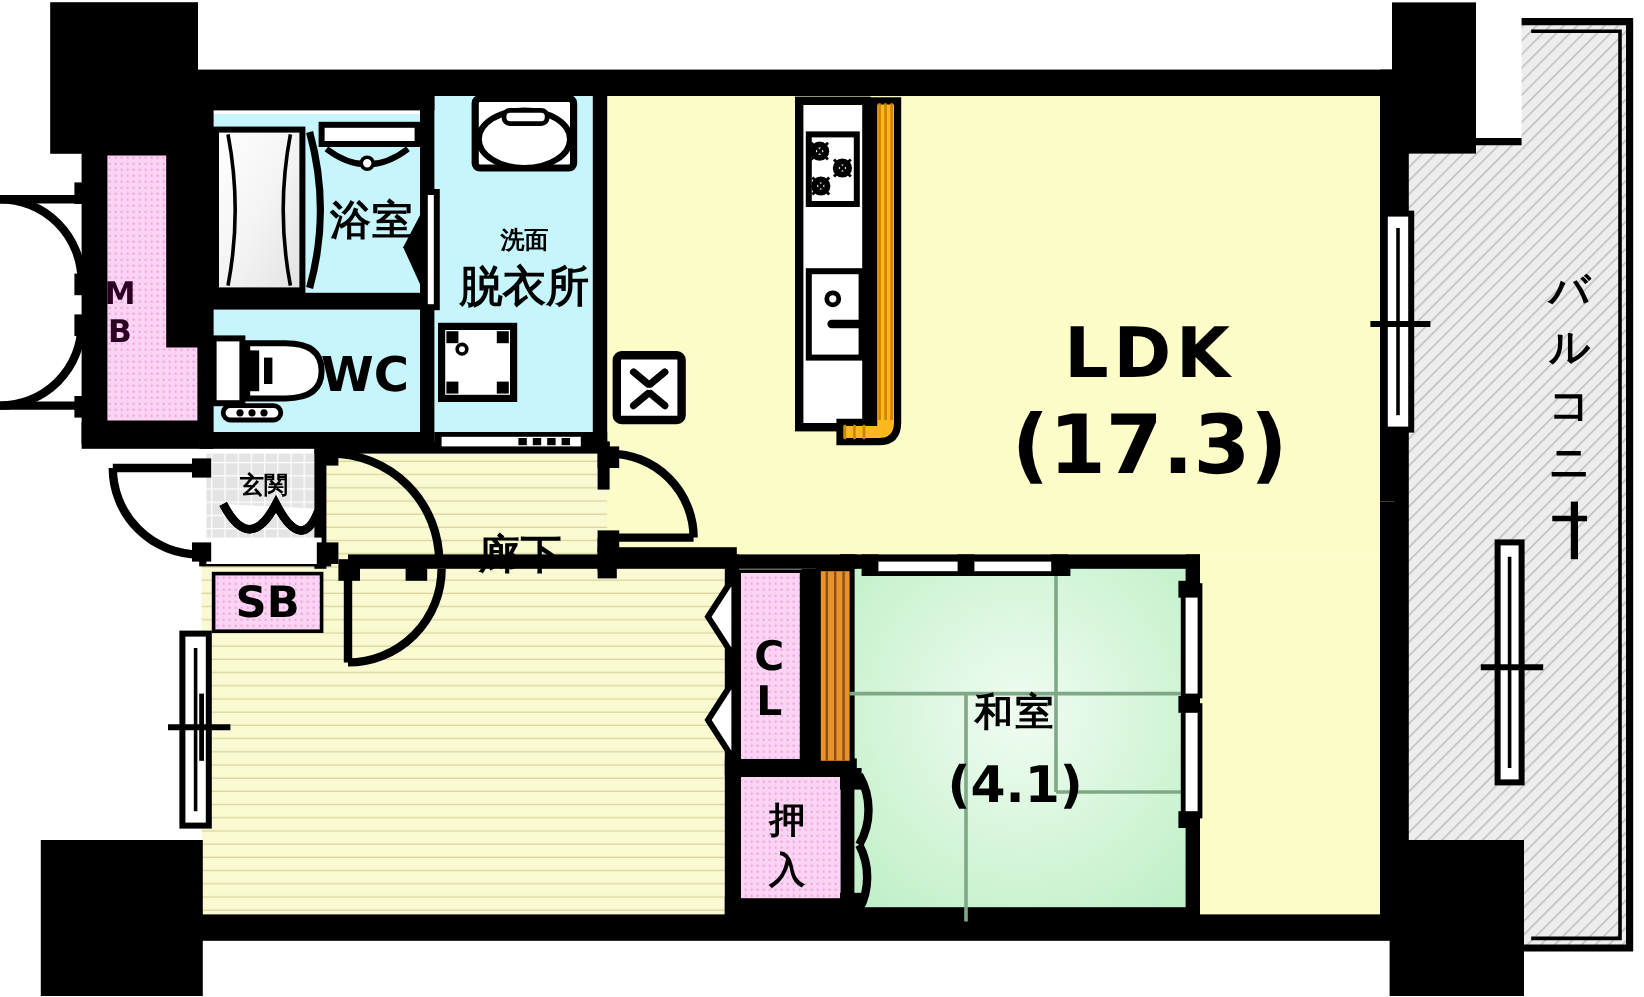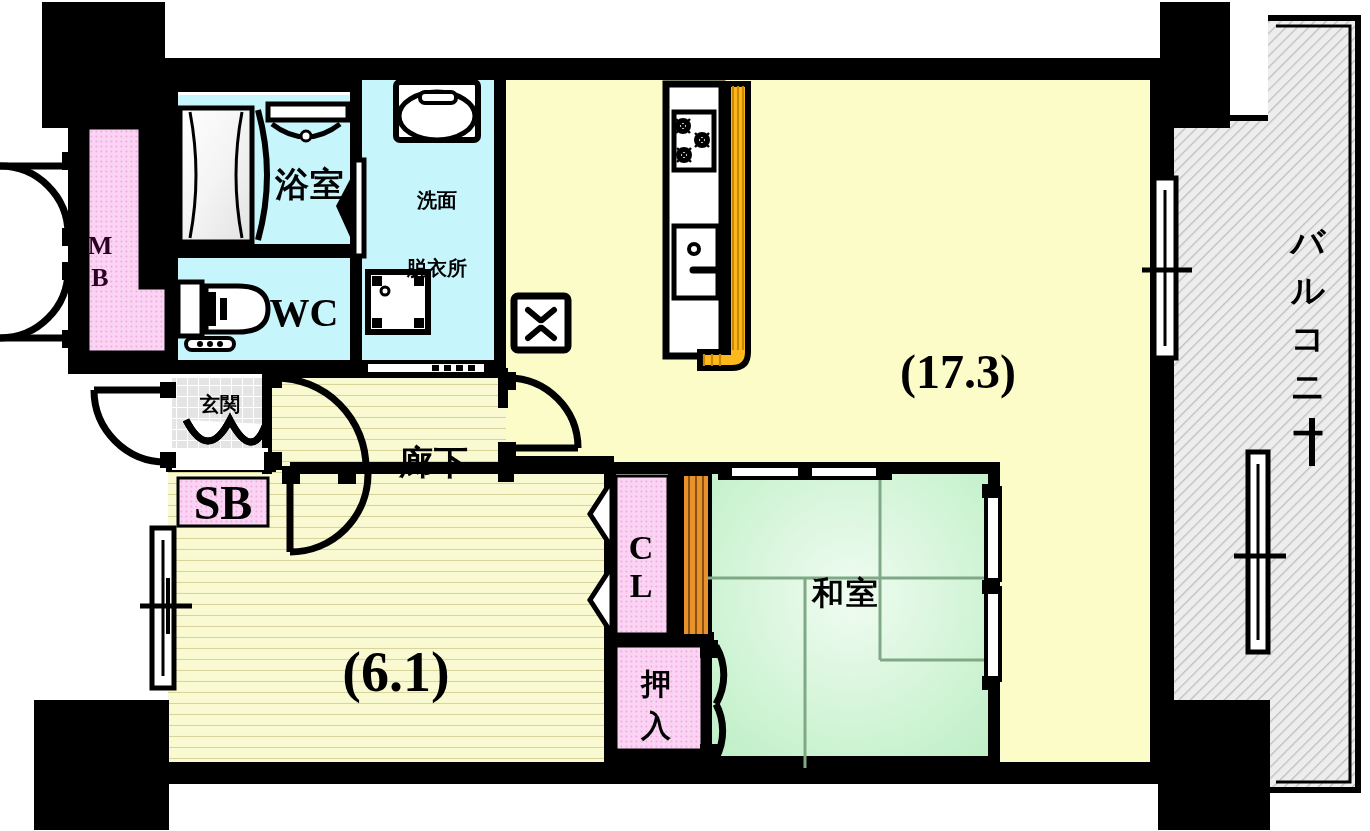--- a/index.html
+++ b/index.html
@@ -2,21 +2,21 @@
 <html><head>
 <meta charset="utf-8">
 <title>Floor Plan</title>
 <style>
   html,body{margin:0;padding:0;background:#ffffff;}
   body{font-family:"Liberation Sans","DejaVu Sans",sans-serif;}
   #plan{position:relative;width:1370px;height:831px;background:#ffffff;overflow:hidden;}
   #plan svg{position:absolute;left:0;top:0;}
   .lbl{position:absolute;color:#000;white-space:nowrap;font-weight:700;
        font-family:"DejaVu Sans","Liberation Sans",sans-serif;line-height:1.05;}
-  .ctr{transform:translate(-50%,-50%);text-align:center;font-family:Liberation Serif, serif;}
+  .ctr{transform:translate(-50%,-50%);text-align:center;}
 </style>
 </head>
 <body>
 
 <div id="plan">
 
 <svg width="1370" height="831" viewBox="0 0 1370 831">
   <defs>
     <pattern id="hatch" width="8" height="8" patternUnits="userSpaceOnUse" patternTransform="rotate(45)">
       <rect width="8" height="8" fill="#EDEDED"></rect>
@@ -358,41 +358,42 @@
         <rect x="982" y="676" width="18" height="14"></rect>
         <rect x="982" y="484" width="18" height="14"></rect>
       </g>
     </g>
 
     <line x1="1312" y1="418" x2="1312" y2="466" stroke="#000000" stroke-width="6"></line>
   </g>
 
 </svg>
 
-<div class="lbl ctr" style="left:958px;top:372px;font-size:48px;">(17.3)</div>
-
-<div class="lbl ctr" style="left:396px;top:672px;font-size:56px;">(6.1)</div>
+<div class="lbl ctr" style="left:958px;top:295px;font-size:58px;letter-spacing:4px;">LDK</div>
+<div class="lbl ctr" style="left:958px;top:372px;font-size:68px;">(17.3)</div>
+
 
 <div class="lbl ctr" style="left:846px;top:594px;font-size:32px;letter-spacing:2px;">和室</div>
+<div class="lbl ctr" style="left:846px;top:654px;font-size:42px;">(4.1)</div>
 
 <div class="lbl ctr" style="left:310px;top:185px;font-size:34px;letter-spacing:1px;">浴室</div>
 
 <div class="lbl ctr" style="left:437px;top:200px;font-size:20px;">洗面</div>
-<div class="lbl ctr" style="left:437px;top:240px;font-size:20px;margin-top:28px;">脱衣所</div>
+<div class="lbl ctr" style="left:437px;top:240px;font-size:36px;">脱衣所</div>
 
 <div class="lbl ctr" style="left:304px;top:313px;font-size:40px;">WC</div>
 
 <div class="lbl ctr" style="left:434px;top:441px;font-size:34px;letter-spacing:1px;margin-top:22px;">廊下</div>
 
 <div class="lbl ctr" style="left:220px;top:404px;font-size:20px;">玄関</div>
 
 <div class="lbl ctr" style="left:100px;top:246px;font-size:26px;color:#2B0020;">M</div>
 <div class="lbl ctr" style="left:100px;top:278px;font-size:26px;color:#2B0020;">B</div>
 
-<div class="lbl ctr" style="left:223px;top:503px;font-size:48px;">SB</div>
+<div class="lbl ctr" style="left:223px;top:503px;font-size:36px;">SB</div>
 
 <div class="lbl ctr" style="left:641px;top:548px;font-size:34px;">C</div>
 <div class="lbl ctr" style="left:641px;top:586px;font-size:34px;">L</div>
 
 <div class="lbl ctr" style="left:656px;top:684px;font-size:30px;">押</div>
 <div class="lbl ctr" style="left:656px;top:726px;font-size:30px;">入</div>
 
 <div id="balcony-label" style="position:absolute;left:1288px;top:218px;">
       <div class="lbl" style="position: relative; font-size: 34px; line-height: 48px; text-align: center; width: 40px;">バ</div>
       <div class="lbl" style="position: relative; font-size: 34px; line-height: 48px; text-align: center; width: 40px;">ル</div>

